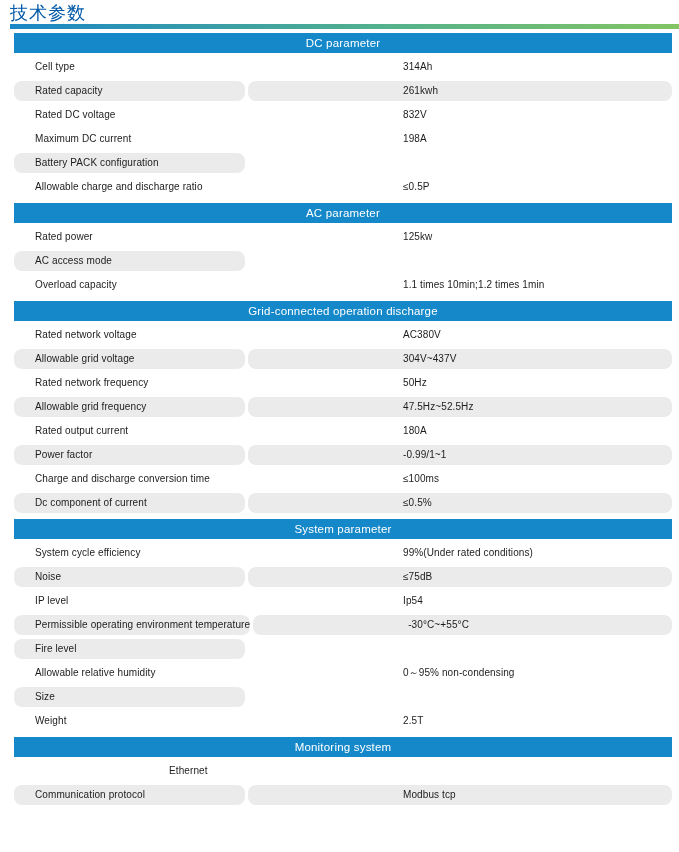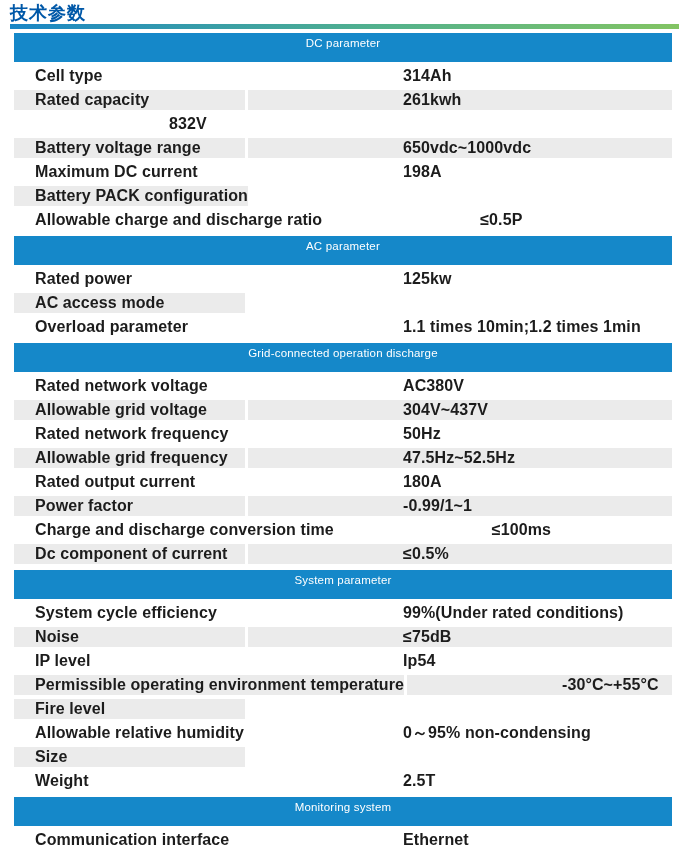--- a/index.html
+++ b/index.html
@@ -14,71 +14,68 @@
   }
   html,body{margin:0;padding:0;}
   body{
     width:679px;height:852px;background:#fff;
     font-family:"Liberation Sans","DejaVu Sans",sans-serif;
     color:var(--body-text);
     overflow:hidden;
   }
   .page-title{
     margin:0;padding:3px 0 0 10px;
-    font-size:18px;line-height:21px;font-weight:700;
+    font-size:18px;line-height:21px;font-weight:400;
     color:var(--title-blue);
     letter-spacing:1px;
   }
   .gradient-divider{
     margin-left:10px;width:669px;height:5px;
     background:linear-gradient(to right,var(--grad-start) 0%,var(--grad-mid) 55%,var(--grad-end) 100%);
   }
   .spec-table{
     margin:2px 0 0 14px;width:658px;
   }
   .section-header{
-    margin:4px 0 2px 0;height:29px;line-height:20px;
+    margin:4px 0 2px 0;height:20px;line-height:20px;
     background:var(--accent-blue);color:var(--header-text);
     text-align:center;font-size:11.5px;font-weight:500;
     letter-spacing:0.2px;
   }
   .row{
     display:flex;align-items:center;height:24px;background:#fff;
   }
   .cell{
     height:20px;line-height:20px;box-sizing:border-box;
-    font-size:16px;font-weight:700;letter-spacing:0.1px;
+    font-size:10px;font-weight:400;letter-spacing:0.1px;
     white-space:nowrap;overflow:visible;
   }
   .cell.label{flex:0 0 231px;margin-right:3px;padding-left:21px;}
   .cell.value{flex:1 1 auto;padding-left:155px;}
-  .row.gray .cell{background:var(--row-gray);}
+  .row.gray .cell{background:var(--row-gray);border-radius:8px;}
 </style>
 </head>
 <body>
 
 <div class="page">
   <h1 class="page-title">技术参数</h1>
   <div class="gradient-divider"></div>
   <div class="spec-table" id="spec-table">
       <div class="section-header">DC parameter</div>
       <div class="row">
         <div class="cell label">Cell type</div>
         <div class="cell value">314Ah</div>
       </div>
       <div class="row gray">
         <div class="cell label">Rated capacity</div>
         <div class="cell value">261kwh</div>
       </div>
       <div class="row">
+        <div class="cell label">Rated DC voltage</div>
         <div class="cell value">832V</div>
-      </div>
-      <div class="row gray">
-        <div class="cell label">Battery voltage range</div>
-        <div class="cell value">650vdc~1000vdc</div>
       </div>
       <div class="row">
         <div class="cell label">Maximum DC current</div>
         <div class="cell value">198A</div>
       </div>
       <div class="row gray">
         <div class="cell label">Battery PACK configuration</div>
       </div>
       <div class="row">
         <div class="cell label">Allowable charge and discharge ratio</div>
@@ -86,21 +83,21 @@
       </div>
       <div class="section-header">AC parameter</div>
       <div class="row">
         <div class="cell label">Rated power</div>
         <div class="cell value">125kw</div>
       </div>
       <div class="row gray">
         <div class="cell label">AC access mode</div>
       </div>
       <div class="row">
-        <div class="cell label">Overload parameter</div>
+        <div class="cell label">Overload capacity</div>
         <div class="cell value">1.1 times 10min;1.2 times 1min</div>
       </div>
       <div class="section-header">Grid-connected operation discharge</div>
       <div class="row">
         <div class="cell label">Rated network voltage</div>
         <div class="cell value">AC380V</div>
       </div>
       <div class="row gray">
         <div class="cell label">Allowable grid voltage</div>
         <div class="cell value">304V~437V</div>
@@ -155,21 +152,20 @@
       </div>
       <div class="row gray">
         <div class="cell label">Size</div>
       </div>
       <div class="row">
         <div class="cell label">Weight</div>
         <div class="cell value">2.5T</div>
       </div>
       <div class="section-header">Monitoring system</div>
       <div class="row">
-        <div class="cell label">Communication interface</div>
         <div class="cell value">Ethernet</div>
       </div>
       <div class="row gray">
         <div class="cell label">Communication protocol</div>
         <div class="cell value">Modbus tcp</div>
       </div>
     </div>
 </div>
 
 </body></html>

